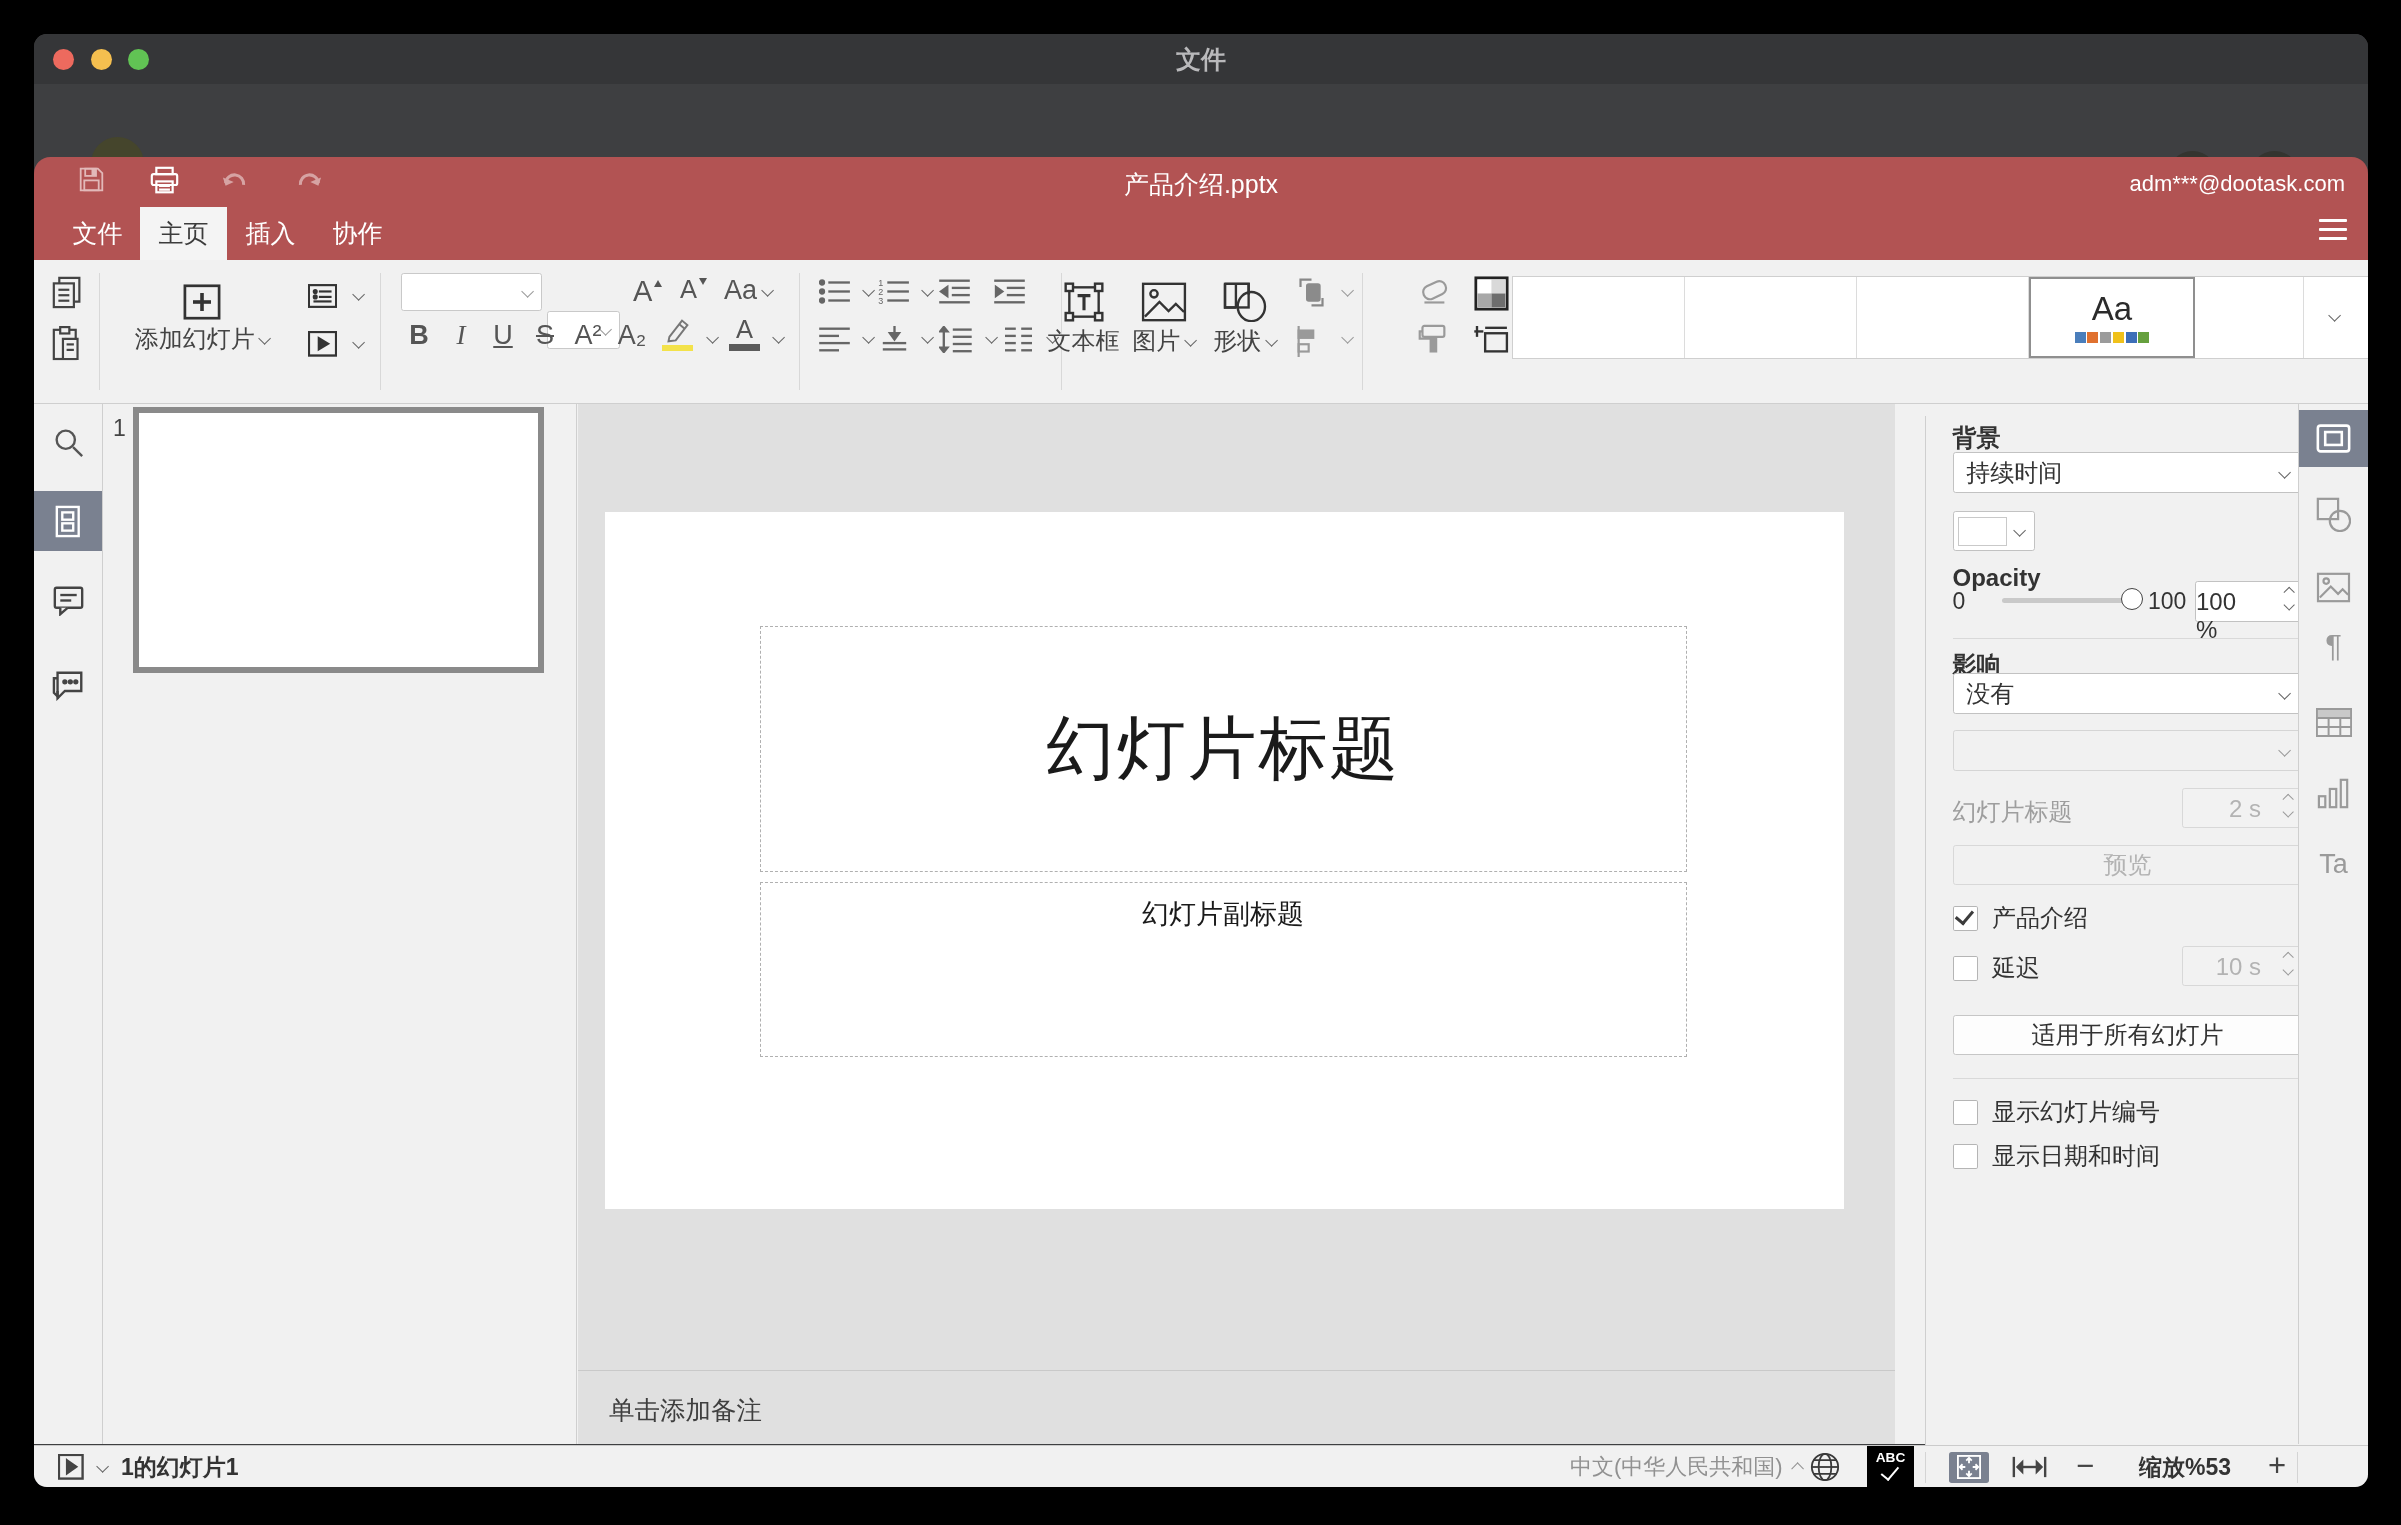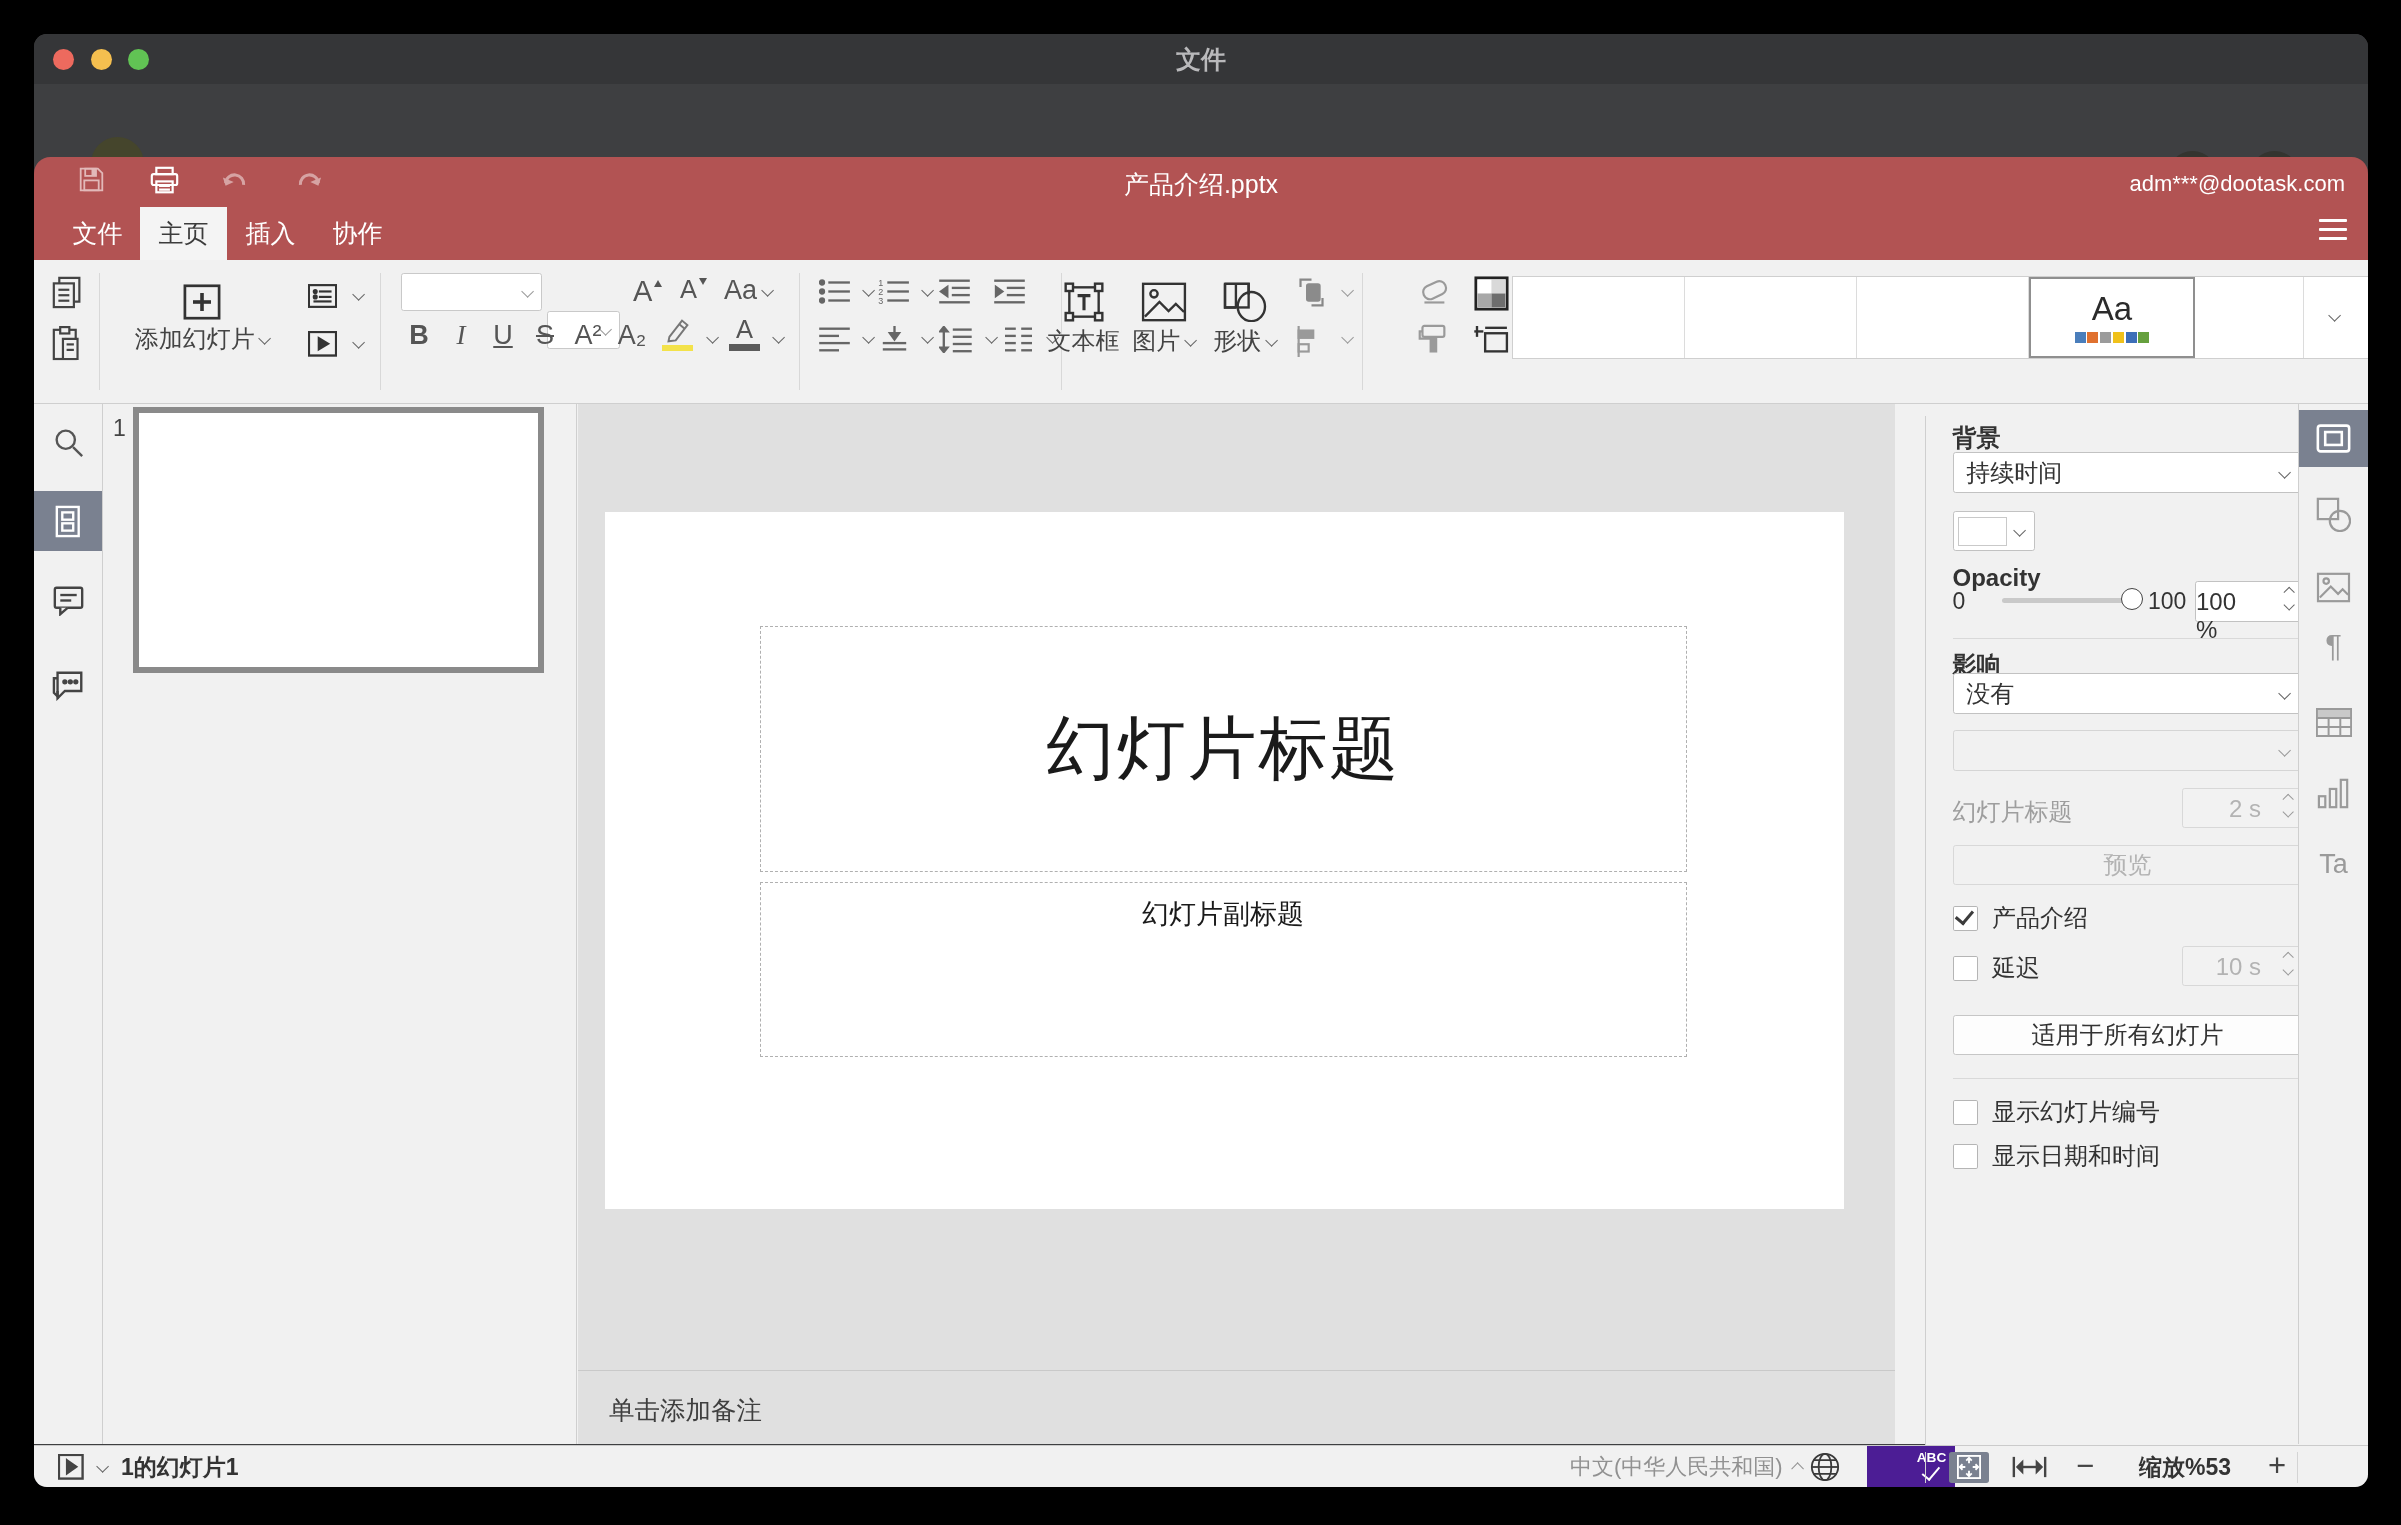--- a/index.html
+++ b/index.html
@@ -112,22 +112,22 @@
   .rsicon{position:absolute;left:0;width:69px;height:57px;display:flex;align-items:center;
           justify-content:center;color:#9a9a9a;cursor:pointer;}
   .rsicon.active{background:#7a8190;color:#fff;}
   .rsglyph{font-size:31px;color:#9a9a9a;}
   
   #statusbar{position:absolute;left:0;top:1411px;width:100%;height:43px;background:#f1f1f1;
              border-top:0.9px solid #cbcbcb;box-sizing:border-box;}
   .sb-vdiv{position:absolute;top:5.5px;height:31px;width:0.9px;background:#d4d4d4;}
   #sb-counter{position:absolute;left:87px;top:0;line-height:42px;font-size:23px;font-weight:700;color:#333;}
   #sb-lang{position:absolute;left:1536px;top:0;line-height:42px;font-size:22px;color:#919191;cursor:pointer;}
-  #spellbtn{position:absolute;left:1833px;top:0;width:47px;height:42px;background:#4c1d95;
-            color:#fff;text-align:center;cursor:pointer;padding-left:41px;}
+  #spellbtn{position:absolute;left:1833px;top:0;width:47px;height:42px;background:#000000;
+            color:#fff;text-align:center;cursor:pointer;}
   #fit-slide{position:absolute;left:1915px;top:5.5px;width:40px;height:31px;background:#7a8190;
              border-radius:2.7px;display:flex;align-items:center;justify-content:center;cursor:pointer;}
   .sb-glyph{font-size:31px;color:#444;cursor:pointer;}
   #zoom-label{position:absolute;left:2105px;top:0;line-height:42px;font-size:23px;font-weight:700;color:#333;}
 </style>
 </head>
 <body>
 
 <div id="stage">
 <div id="window">

